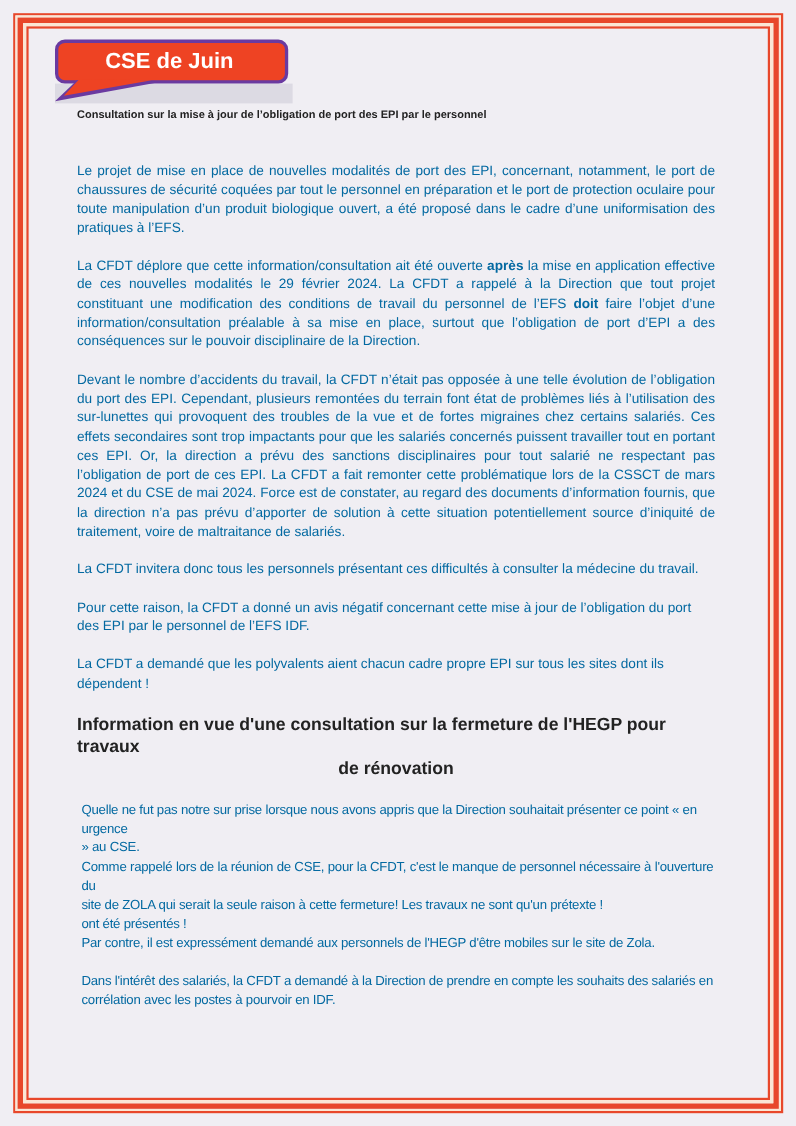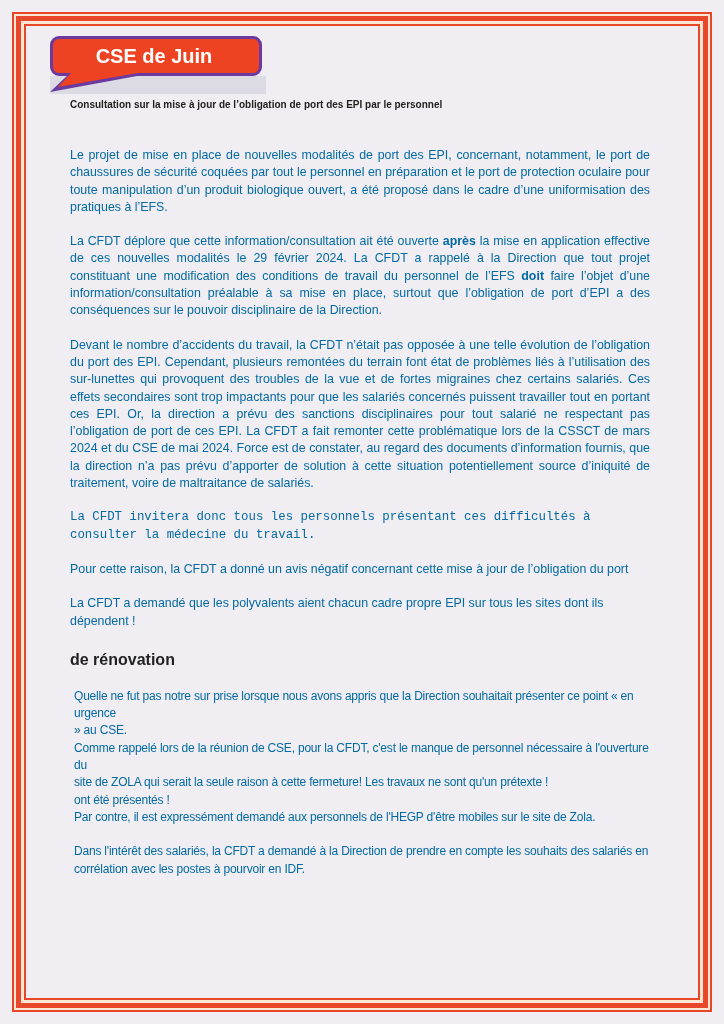--- a/index.html
+++ b/index.html
@@ -93,33 +93,35 @@
   <h2 style="margin-top:0;">Consultation sur la mise à jour de l’obligation de port des EPI par le personnel</h2>
 
   <p class="justify" style="margin-top:32px;">Le projet de mise en place de nouvelles modalités de port des EPI, concernant, notamment, le port de chaussures de sécurité coquées par tout le personnel en préparation et le port de protection oculaire pour toute manipulation d’un produit biologique ouvert, a été proposé dans le cadre d’une uniformisation des pratiques à l’EFS.</p>
 
   <p class="justify" style="margin-top:17px;">
     <span>La CFDT déplore que cette information/consultation ait été ouverte </span><b>après</b><span> la mise en application effective de ces nouvelles modalités le 29 février 2024. La CFDT a rappelé à la Direction que tout projet constituant  une modification des conditions de travail du personnel de l’EFS </span><b>doit</b><span> faire l’objet d’une information/consultation préalable à sa mise en  place, surtout que l’obligation de port d’EPI  a des conséquences sur le pouvoir disciplinaire de la Direction.</span>
   </p>
 
   <p class="justify" style="margin-top:17px;">Devant le nombre d’accidents du travail, la CFDT n’était pas opposée à une telle évolution de l’obligation du port des EPI. Cependant, plusieurs  remontées du terrain font état de problèmes liés à l’utilisation des sur-lunettes qui  provoquent des troubles de la vue et de fortes migraines chez certains salariés. Ces effets secondaires sont  trop impactants pour que les salariés concernés puissent travailler tout en portant ces EPI. Or, la direction  a prévu des sanctions disciplinaires pour tout salarié ne respectant pas l’obligation de port de ces EPI. La  CFDT a fait remonter cette problématique lors de la CSSCT de mars 2024 et du CSE de mai 2024. Force est  de constater, au regard des documents d’information fournis, que la direction n’a pas prévu d’apporter de  solution  à cette situation  potentiellement source  d’iniquité de traitement,  voire de  maltraitance de  salariés.</p>
 
-  <p style="margin-top:17px;font-family:Liberation Mono, monospace;">La CFDT invitera donc tous les personnels présentant ces difficultés à consulter la médecine du travail.</p>
+  <p style="margin-top:17px;">La CFDT invitera donc tous les personnels présentant ces difficultés à consulter la médecine du travail.</p>
 
   <div style="margin-top:17px;">
     <p>Pour cette raison, la CFDT a donné un avis négatif concernant cette mise à jour de l’obligation du port</p>
+    <p>des EPI par le  personnel de l’EFS IDF.</p>
   </div>
 
   <div style="margin-top:17px;">
     <p>La CFDT a demandé que les polyvalents aient chacun cadre propre EPI sur tous les sites dont ils</p>
     <p>dépendent !</p>
   </div>
 
   <div style="margin-top:20px;">
-    <h2 style="font-size:16px;">de rénovation</h2>
+    <h2 style="font-size:16px;">Information en vue d'une consultation sur la fermeture de l'HEGP  pour travaux</h2>
+    <h2 style="font-size:16px;text-align:center;">de rénovation</h2>
   </div>
 
   <div class="s2" style="margin-top:18px; margin-left:4px;">
     <p>Quelle ne fut pas notre sur prise lorsque nous avons appris que la Direction souhaitait présenter ce point « en urgence</p>
     <p>» au CSE.</p>
     <p>Comme rappelé lors de la réunion de CSE, pour la CFDT, c'est le manque de personnel nécessaire à l'ouverture du</p>
     <p>site de ZOLA qui serait la seule raison à cette fermeture! Les travaux ne sont qu'un prétexte !</p>
     <p>ont été présentés !</p>
     <p>Par contre, il est expressément demandé aux personnels de l'HEGP d'être mobiles sur le site de Zola.</p>
     <p style="margin-top:17px;">Dans l'intérêt des salariés, la CFDT a demandé à la Direction de prendre en compte les souhaits des salariés en</p>

